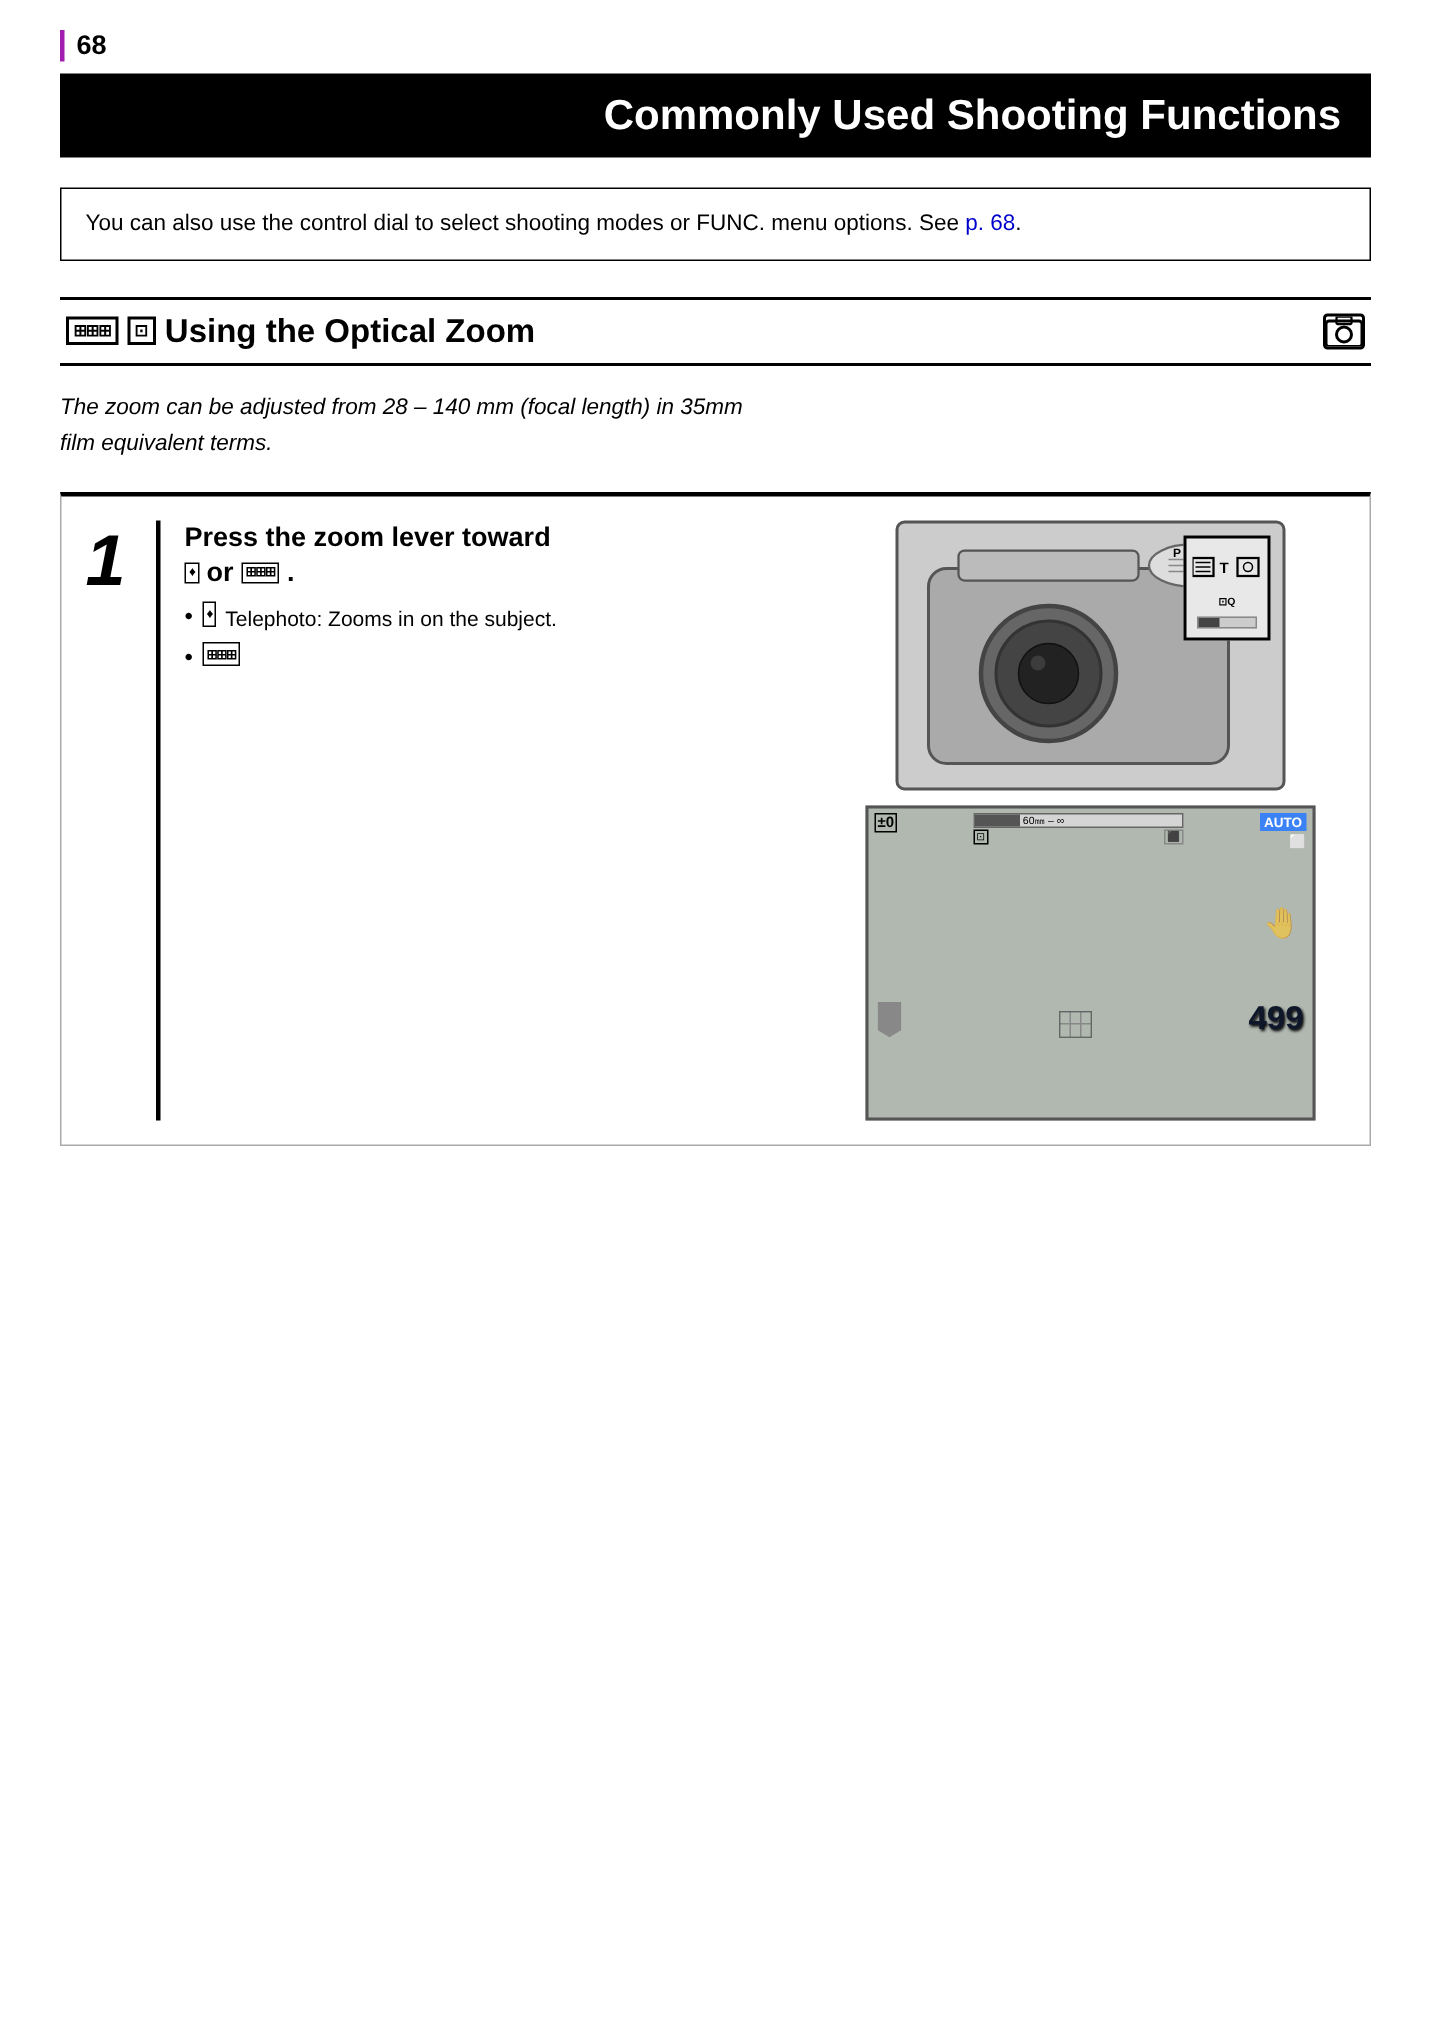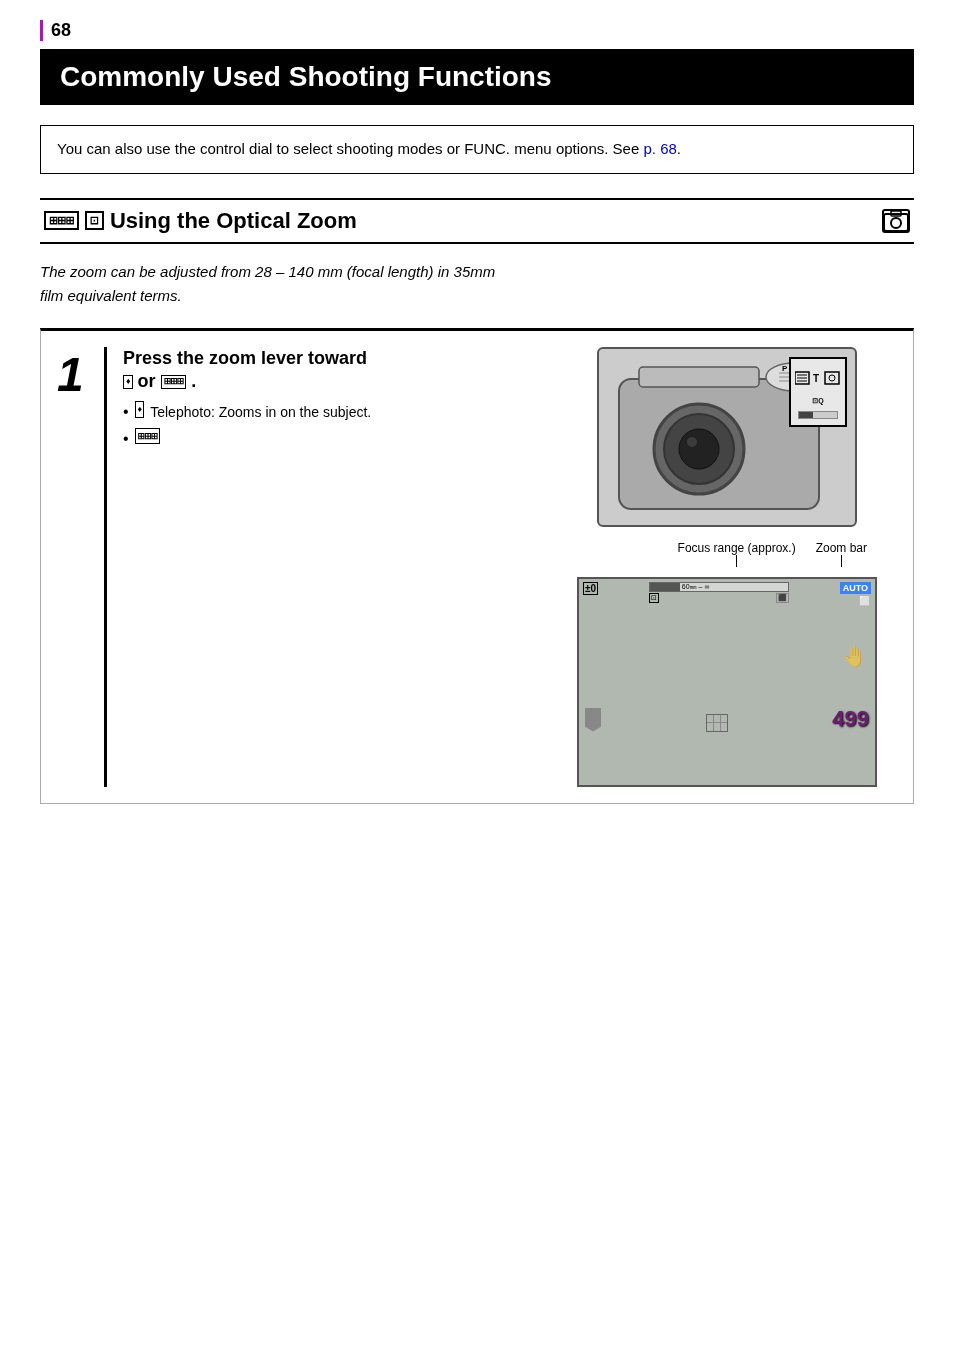--- a/index.html
+++ b/index.html
@@ -20,20 +20,21 @@
       display: inline-block;
     }
     .page-title {
       background: #000;
       color: #fff;
       font-size: 28px;
       font-weight: bold;
       padding: 12px 20px;
       margin-bottom: 20px;
       display: block;
+      text-align: right;
     }
     .info-box {
       border: 1px solid #000;
       padding: 12px 16px;
       margin-bottom: 24px;
       font-size: 15px;
       line-height: 1.5;
     }
     .info-box a {
       color: #0000cc;
@@ -257,30 +258,20 @@
           <rect x="30" y="8" width="14" height="12" fill="none" stroke="#000" stroke-width="1.5"></rect>
           <circle cx="37" cy="14" r="3" fill="none" stroke="#000" stroke-width="1"></circle>
         </svg>
         <div style="font-size:7px;color:#000;font-weight:bold;">⊡Q</div>
         <div style="width:40px;height:8px;background:#ccc;border:1px solid #888;position:relative;">
           <div style="width:14px;height:100%;background:#444;"></div>
         </div>
       </div>
     </div>
 
-    <div style="width:300px;display:flex;justify-content:flex-end;gap:0;align-items:flex-end;padding-right:10px;margin-top:4px;">
-      <div style="display:flex;flex-direction:column;align-items:center;margin-right:20px;">
-        <span style="font-size:12px;">Focus range (approx.)</span>
-        <div style="width:1px;height:12px;background:#000;"></div>
-      </div>
-      <div style="display:flex;flex-direction:column;align-items:center;">
-        <span style="font-size:12px;">Zoom bar</span>
-        <div style="width:1px;height:12px;background:#000;"></div>
-      </div>
-    </div>
 
     <div class="lcd-screen">
 
       <div style="display:flex;justify-content:space-between;align-items:flex-start;padding:3px 4px 0 4px;">
 
         <div style="display:flex;align-items:center;gap:2px;">
           <span style="font-size:10px;font-weight:bold;border:1px solid #000;padding:0 1px;">±0</span>
         </div>
 
         <div style="flex:1;margin:0 6px;display:flex;flex-direction:column;align-items:center;">
@@ -311,20 +302,20 @@
 
         <div style="border:1.5px solid #666;width:22px;height:18px;display:grid;grid-template-columns:1fr 1fr 1fr;grid-template-rows:1fr 1fr;gap:1px;background:#888;">
           <div style="background:#b0b8b0;"></div>
           <div style="background:#b0b8b0;"></div>
           <div style="background:#b0b8b0;"></div>
           <div style="background:#b0b8b0;"></div>
           <div style="background:#b0b8b0;"></div>
           <div style="background:#b0b8b0;"></div>
         </div>
 
-        <span style="font-size:22px;font-weight:bold;color:#701a75;text-shadow:1px 1px 2px #000;">499</span>
+        <span style="font-size:22px;font-weight:bold;color:#0f172a;text-shadow:1px 1px 2px #000;">499</span>
       </div>
     </div>
   </div>
 </div>
 
 
 
 
 </body></html>

